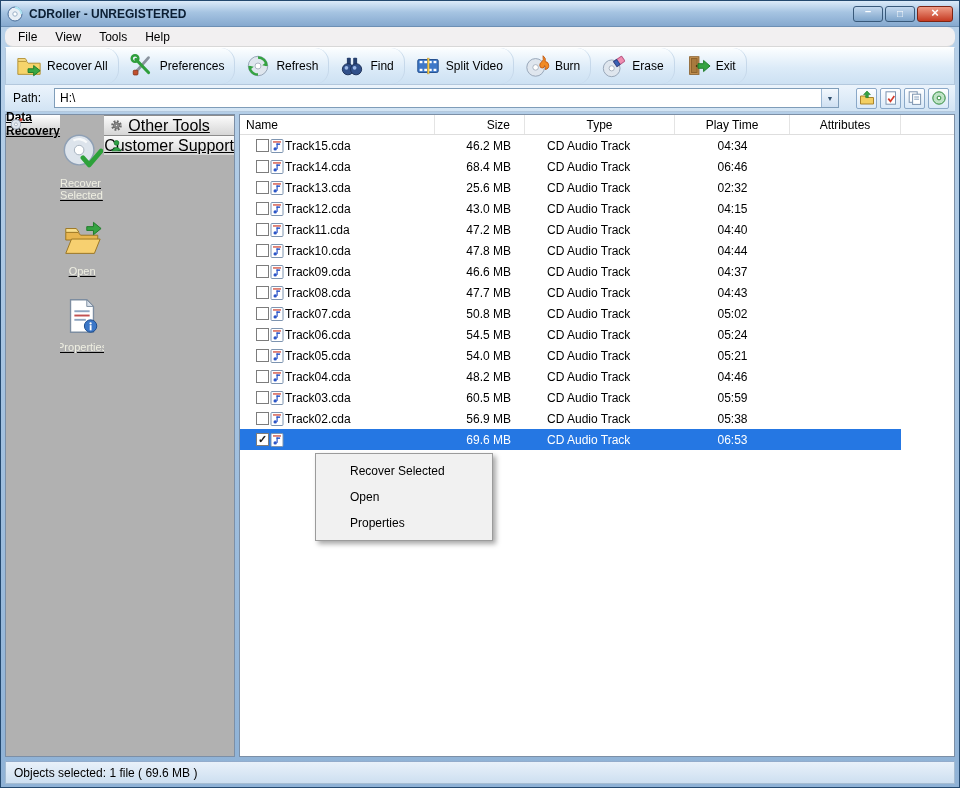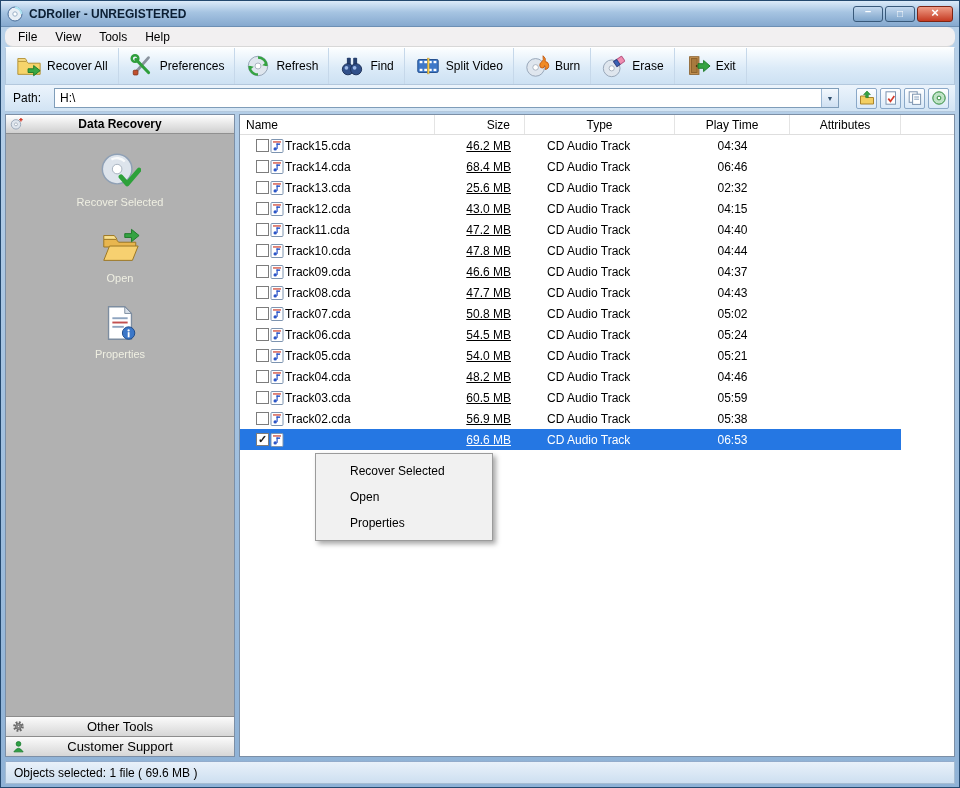--- a/index.html
+++ b/index.html
@@ -37,21 +37,21 @@
     height:20px;flex:0 0 20px;display:flex;align-items:center;
     background:#f2f0f1;border-bottom:1px solid #d8d8d8;padding-left:4px;border-radius:8px;
   }
   .menu-item{padding:2px 9px;}
   
   .toolbar{
     height:38px;flex:0 0 38px;display:flex;align-items:stretch;
     background:linear-gradient(#fcfeff,#dcebf8 55%,#cde1f3);
     border:1px solid #b3c8dd;border-top-color:#fff;
   }
-  .tb-btn{display:flex;align-items:center;gap:5px;padding:0 10px;border-right:1px solid #c6d8ea;cursor:default;}
+  .tb-btn{display:flex;align-items:center;gap:5px;padding:0 10px;border-right:1px solid #c6d8ea;cursor:default;border-radius:14px;}
   .tb-icon{width:26px;height:26px;display:inline-block;}
   .tb-icon svg,.icon svg{width:100%;height:100%;display:block;}
   
   .pathbar{
     height:27px;flex:0 0 27px;display:flex;align-items:center;gap:13px;
     background:linear-gradient(#ecf4fc,#d2e4f4);
     border-bottom:1px solid #b3c8dd;padding:0 2px;
   }
   .path-label{padding-left:6px;}
   .combo{
@@ -66,52 +66,52 @@
   .combo-arrow::after{content:"▼";font-size:7px;}
   .path-buttons{display:flex;gap:3px;padding:0 4px;}
   .path-btn{
     width:21px;height:21px;padding:1px;border:1px solid #8aa8c8;border-radius:2px;
     background:linear-gradient(#ffffff,#d9e9f8);display:flex;align-items:center;justify-content:center;
   }
   .path-btn .icon{width:16px;height:16px;display:block;}
   
   .main{flex:1;display:flex;gap:4px;padding:2px 0 4px;min-height:0;}
   
-  .sidebar{width:230px;flex:0 0 230px;display:flex;flex-direction:column;border:1px solid #7c8fa6;background:#b1b1b1;}
+  .sidebar{width:230px;flex:0 0 230px;display:flex;flex-direction:row;border:1px solid #7c8fa6;background:#b1b1b1;text-decoration:underline;}
   .sidebar-header{
     height:19px;flex:0 0 19px;position:relative;
     background:linear-gradient(#ffffff,#cfcfcf);border-bottom:1px solid #909090;
     display:flex;align-items:center;justify-content:center;font-weight:bold;
   }
   .sidebar-header .icon{position:absolute;left:4px;top:2px;width:14px;height:14px;}
   .sidebar-body{flex:1;display:flex;flex-direction:column;align-items:center;padding-top:16px;gap:18px;overflow:hidden;}
   .side-action{display:flex;flex-direction:column;align-items:center;gap:4px;cursor:default;width:100%;}
   .side-icon{width:42px;height:42px;display:block;}
   .side-caption{color:#efefe2;font-size:11px;}
   .sidebar-footer{flex:0 0 auto;}
   .side-footer-row{
     height:20px;position:relative;display:flex;align-items:center;justify-content:center;
-    background:linear-gradient(#fbfbfb,#d6d6d6);border-top:1px solid #8c8c8c;font-size:13px;
+    background:linear-gradient(#fbfbfb,#d6d6d6);border-top:1px solid #8c8c8c;font-size:16px;
   }
   .footer-icon{position:absolute;left:6px;top:3px;width:13px;height:13px;}
   
   .filelist{flex:1;background:#fff;border:1px solid #7c8fa6;display:flex;flex-direction:column;min-width:0;overflow:hidden;}
   .list-header{
     display:grid;grid-template-columns:195px 90px 150px 115px 111px 1fr;
     height:20px;flex:0 0 20px;border-bottom:1px solid #dedede;background:#fff;
   }
   .hcell{display:flex;align-items:center;border-right:1px solid #e4e4e4;padding-left:6px;height:100%;}
   .hcell.h-size{justify-content:flex-end;padding-right:14px;}
   .hcell.h-type,.hcell.h-time,.hcell.h-attr{justify-content:center;padding-left:0;}
   .hcell.h-fill{border-right:none;}
   .list-body{flex:1;overflow:hidden;}
   .row{display:grid;grid-template-columns:195px 90px 150px 115px 111px 1fr;height:21px;}
   .cell{height:100%;display:flex;align-items:center;}
   .cell-name{padding-left:16px;overflow:hidden;white-space:nowrap;}
-  .cell-size{justify-content:flex-end;padding-right:14px;text-decoration:underline;}
+  .cell-size{justify-content:flex-end;padding-right:14px;}
   .cell-type{padding-left:22px;}
   .cell-time,.cell-attr{justify-content:center;}
   .row.selected .cell:not(.cell-fill){background:#2577e3;color:#fff;}
   .row.selected .file-name{text-decoration:underline;margin-top:40px;}
   .checkbox{
     width:13px;height:13px;flex:0 0 13px;background:#fff;border:1px solid #7c7c7c;
     display:inline-flex;align-items:center;justify-content:center;
     font-size:11px;line-height:1;color:#1a1a1a;font-weight:bold;
   }
   .row-icon{width:16px;height:16px;flex:0 0 16px;display:inline-block;}

